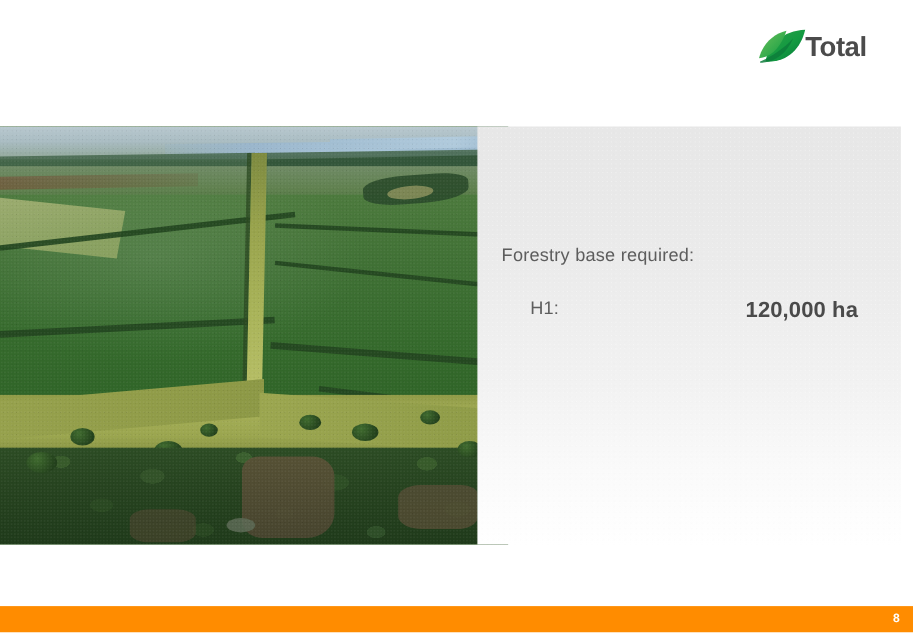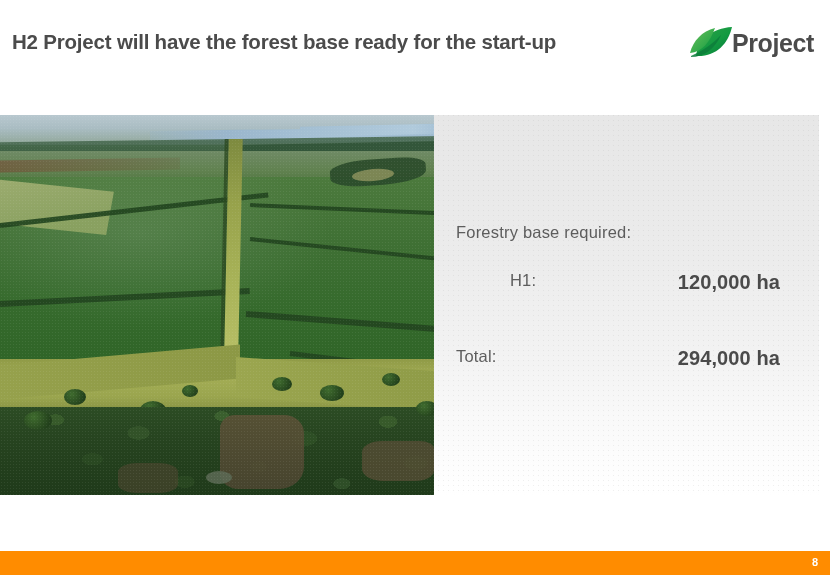--- a/index.html
+++ b/index.html
@@ -132,21 +132,21 @@
   .info-row .row-value {
     position: absolute;
     right: 0;
     top: 0;
     font-size: 20px;
     font-weight: bold;
     color: #4a4a4a;
     letter-spacing: 0.1px;
     white-space: nowrap;
   }
-  .info-row.indented .row-label { left: 26px; margin-left: 28px; }
+  .info-row.indented .row-label { left: 26px; }
   #row-h1   { top: 156px; }
   #row-h2   { top: 190px; }
   #row-total{ top: 232px; }
 
   
   #photo {
     position: absolute;
     left: 0px;
     top: 115px;
     width: 462px;
@@ -352,21 +352,20 @@
     color: #ffffff;
     line-height: 14px;
   }
 </style>
 </head>
 <body>
 
 <div id="slide">
 
   <div id="header">
-    <div id="slide-title">H2 Project will have the forest base ready for the start-up</div>
 
     <div id="logo">
       <span id="logo-mark">
         <svg width="48" height="36" viewBox="0 0 48 36" xmlns="http://www.w3.org/2000/svg">
           <defs>
             <linearGradient id="leafDark" x1="0" y1="0" x2="1" y2="1">
               <stop offset="0%" stop-color="#2fa148"></stop>
               <stop offset="55%" stop-color="#139a41"></stop>
               <stop offset="100%" stop-color="#04733a"></stop>
             </linearGradient>
@@ -374,21 +373,21 @@
               <stop offset="0%" stop-color="#6fc15c"></stop>
               <stop offset="60%" stop-color="#35ab4c"></stop>
               <stop offset="100%" stop-color="#1b8c42"></stop>
             </linearGradient>
           </defs>
           <path d="M8 30 C10 14, 24 2, 44 1 C40 18, 28 31, 8 30 Z" fill="url(#leafDark)"></path>
           <path d="M2 27 C5 15, 14 5, 27 2 C22 16, 14 26, 2 27 Z" fill="url(#leafLight)"></path>
           <path d="M3 30 C12 26, 24 19, 33 9 C27 23, 16 31, 3 31 Z" fill="#0d7c3b" opacity="0.85"></path>
         </svg>
       </span>
-      <span id="logo-word">Project</span>
+      <span id="logo-word">Total</span>
     </div>
   </div>
 
   <div id="photo">
     <div class="ph" id="ph-sky"></div>
     <div class="ph" id="ph-river"></div>
     <div class="ph" id="ph-river2"></div>
     <div class="ph" id="ph-farline"></div>
     <div class="ph" id="ph-farline2"></div>
     <div class="ph" id="ph-midhaze"></div>
@@ -431,24 +430,20 @@
     <div id="info-content">
 
       <div id="forestry-heading">Forestry base required:</div>
 
       <div class="info-row indented" id="row-h1">
         <span class="row-label">H1:</span>
         <span class="row-value">120,000 ha</span>
       </div>
 
 
-      <div class="info-row" id="row-total">
-        <span class="row-label">Total:</span>
-        <span class="row-value">294,000 ha</span>
-      </div>
 
     </div>
   </div>
 
   <div id="footer-bar">
     <span id="page-number">8</span>
   </div>
 
 </div>
 

